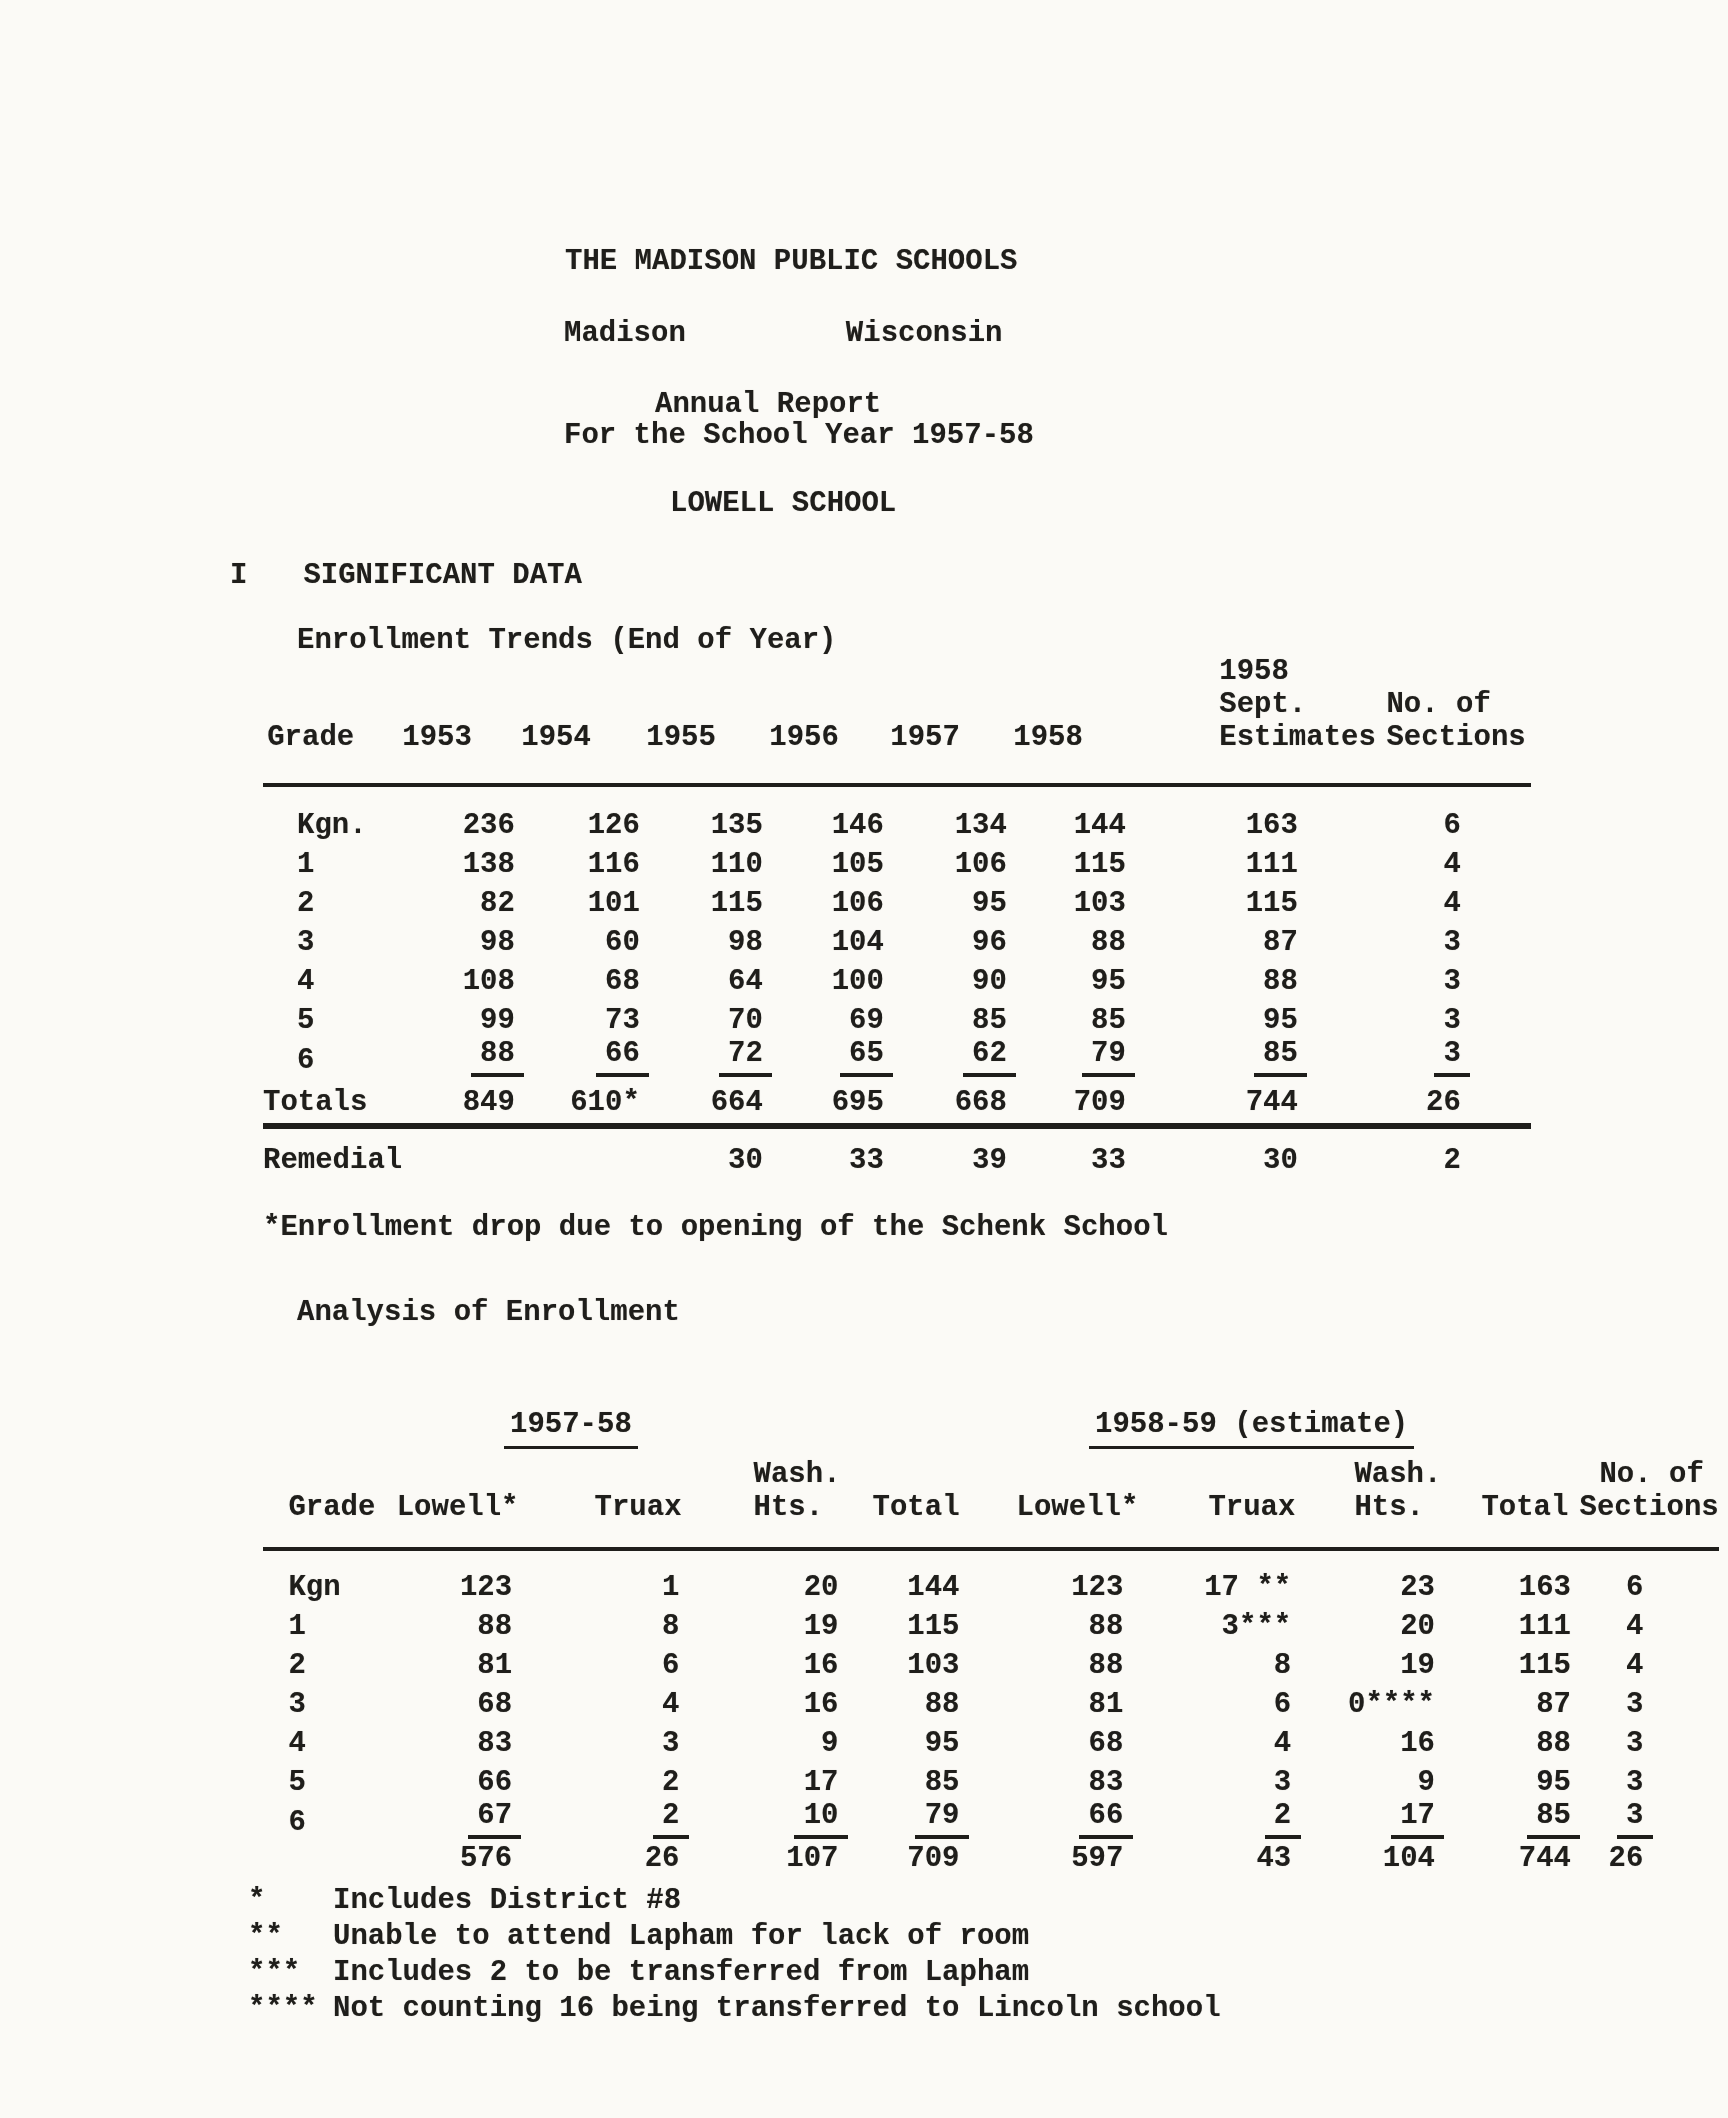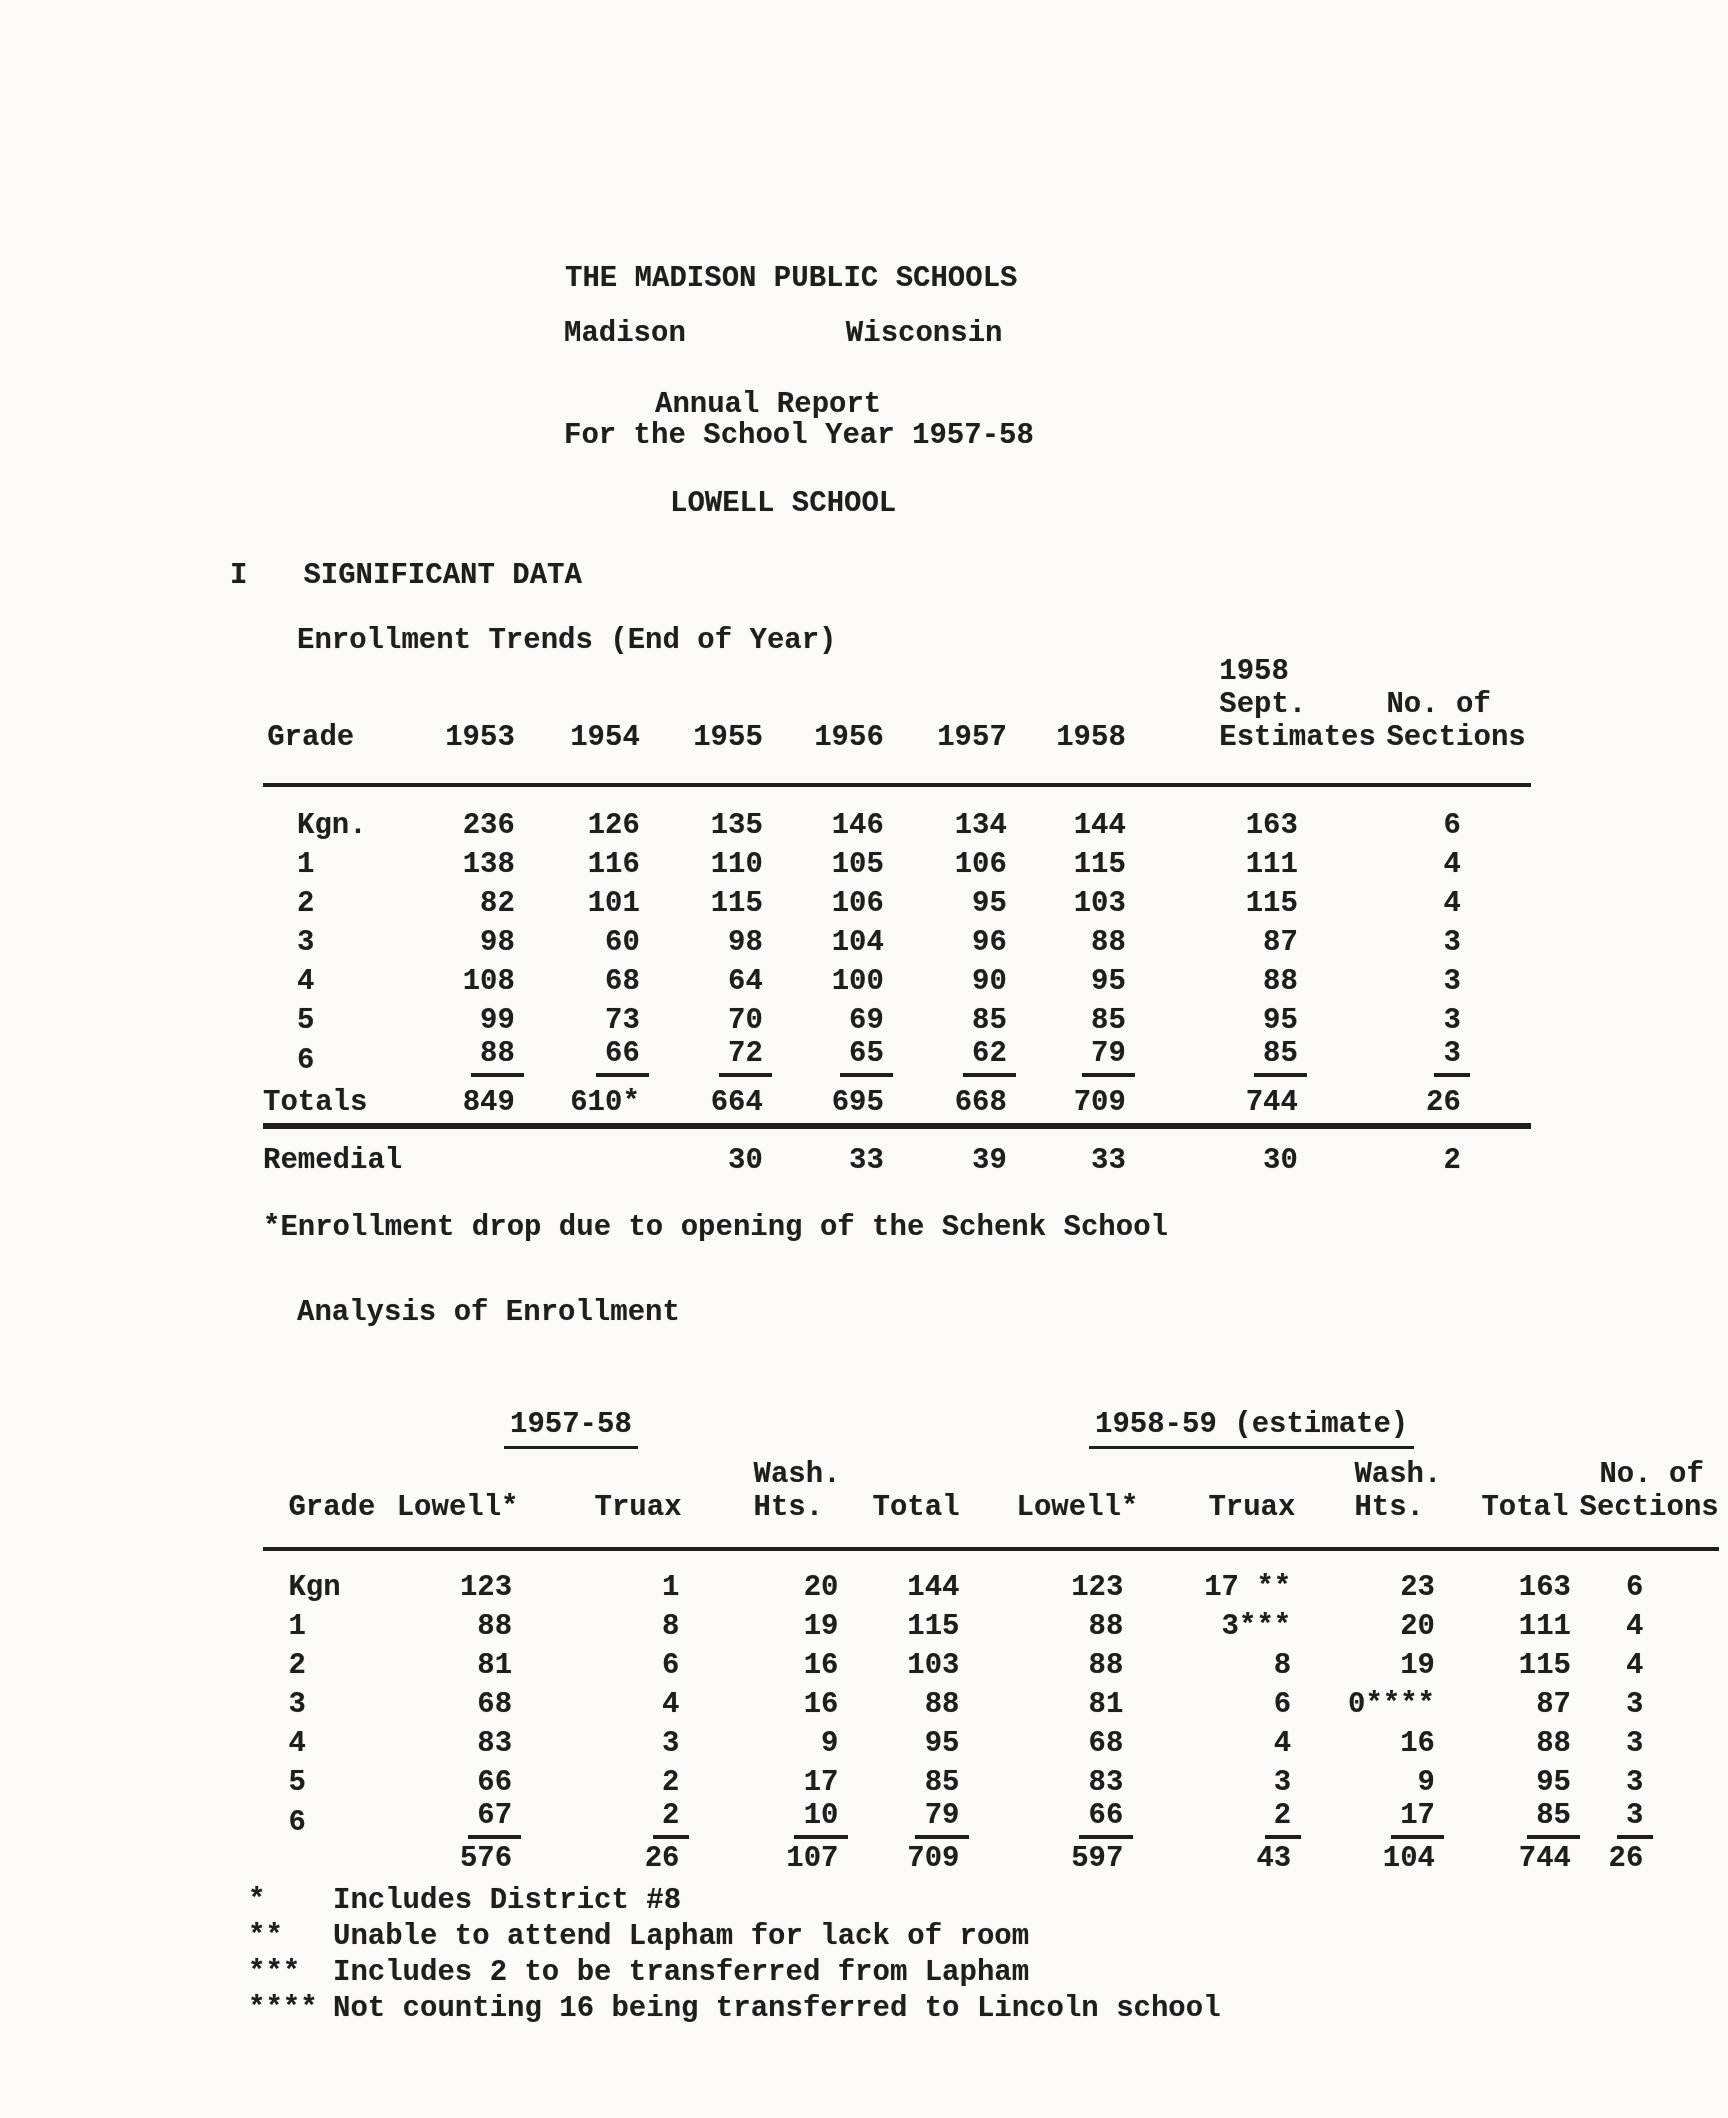--- a/index.html
+++ b/index.html
@@ -10,21 +10,21 @@
   .t{ position:absolute; font-size:29px; line-height:33px; white-space:pre;
       text-shadow:0 0 0.8px rgba(40,36,30,.35); }
   .gap-md{ display:inline-block; width:160px; }
   .gap-sec{ display:inline-block; width:56px; }
   .grp{ border-bottom:3.8px solid var(--ink); padding:0 6px 5.1px 6px; }
   table.tbl{ position:absolute; border-collapse:collapse; table-layout:fixed;
              font-size:29px; line-height:33px; }
   table.tbl td{ padding:0; white-space:pre; vertical-align:bottom; overflow:visible;
                 text-shadow:0 0 0.8px rgba(40,36,30,.35); }
   
-  .t1 thead td{ border-bottom:4.7px solid var(--ink); padding-bottom:29px; text-align:right; }
+  .t1 thead td{ border-bottom:4.7px solid var(--ink); padding-bottom:29px; text-align:left; }
   .t1 thead td.hgrade{ text-align:left; padding-left:4.2px; }
   .t1 thead td.hyear{ padding-right:6.4px; }
   .t1 thead td.hest{ text-align:left; padding-left:87px; white-space:pre-line; }
   .t1 thead td.hsec{ text-align:left; padding-left:10.6px; white-space:pre-line; }
   .t1 tbody td{ text-align:right; }
   .t1 tbody td:nth-child(1){ text-align:left; padding-left:34px; }
   .t1 tbody td:nth-child(2),.t1 tbody td:nth-child(3),.t1 tbody td:nth-child(4),
   .t1 tbody td:nth-child(5),.t1 tbody td:nth-child(6),.t1 tbody td:nth-child(7){ padding-right:6.4px; }
   .t1 tbody td:nth-child(8){ padding-right:78px; }
   .t1 tbody td:nth-child(9){ padding-right:70px; }
@@ -59,21 +59,21 @@
   .fnotes{ position:absolute; font-size:29px; line-height:36px; }
   .fnotes .fr{ display:flex; }
   .fnotes .mk{ width:85px; white-space:pre; text-shadow:0 0 0.8px rgba(40,36,30,.35); }
   .fnotes .fx{ white-space:pre; text-shadow:0 0 0.8px rgba(40,36,30,.35); }
 </style>
 </head>
 <body>
 
 <div class="page">
 
-  <div class="t" style="left:565px; top:262px">THE MADISON PUBLIC SCHOOLS</div>
+  <div class="t" style="left:565px; top:245px">THE MADISON PUBLIC SCHOOLS</div>
 
   <div class="t" style="left:564px; top:317px"><span>Madison</span><span class="gap-md"></span><span>Wisconsin</span></div>
 
   <div class="t" style="left:655px; top:388px">Annual Report</div>
   <div class="t" style="left:564px; top:419px">For the School Year 1957-58</div>
   <div class="t" style="left:670px; top:487px">LOWELL SCHOOL</div>
 
   <div class="t" style="left:230px; top:559px"><span>I</span><span class="gap-sec"></span><span>SIGNIFICANT DATA</span></div>
 
   <div class="t" style="left:297px; top:624px">Enrollment Trends (End of Year)</div>

